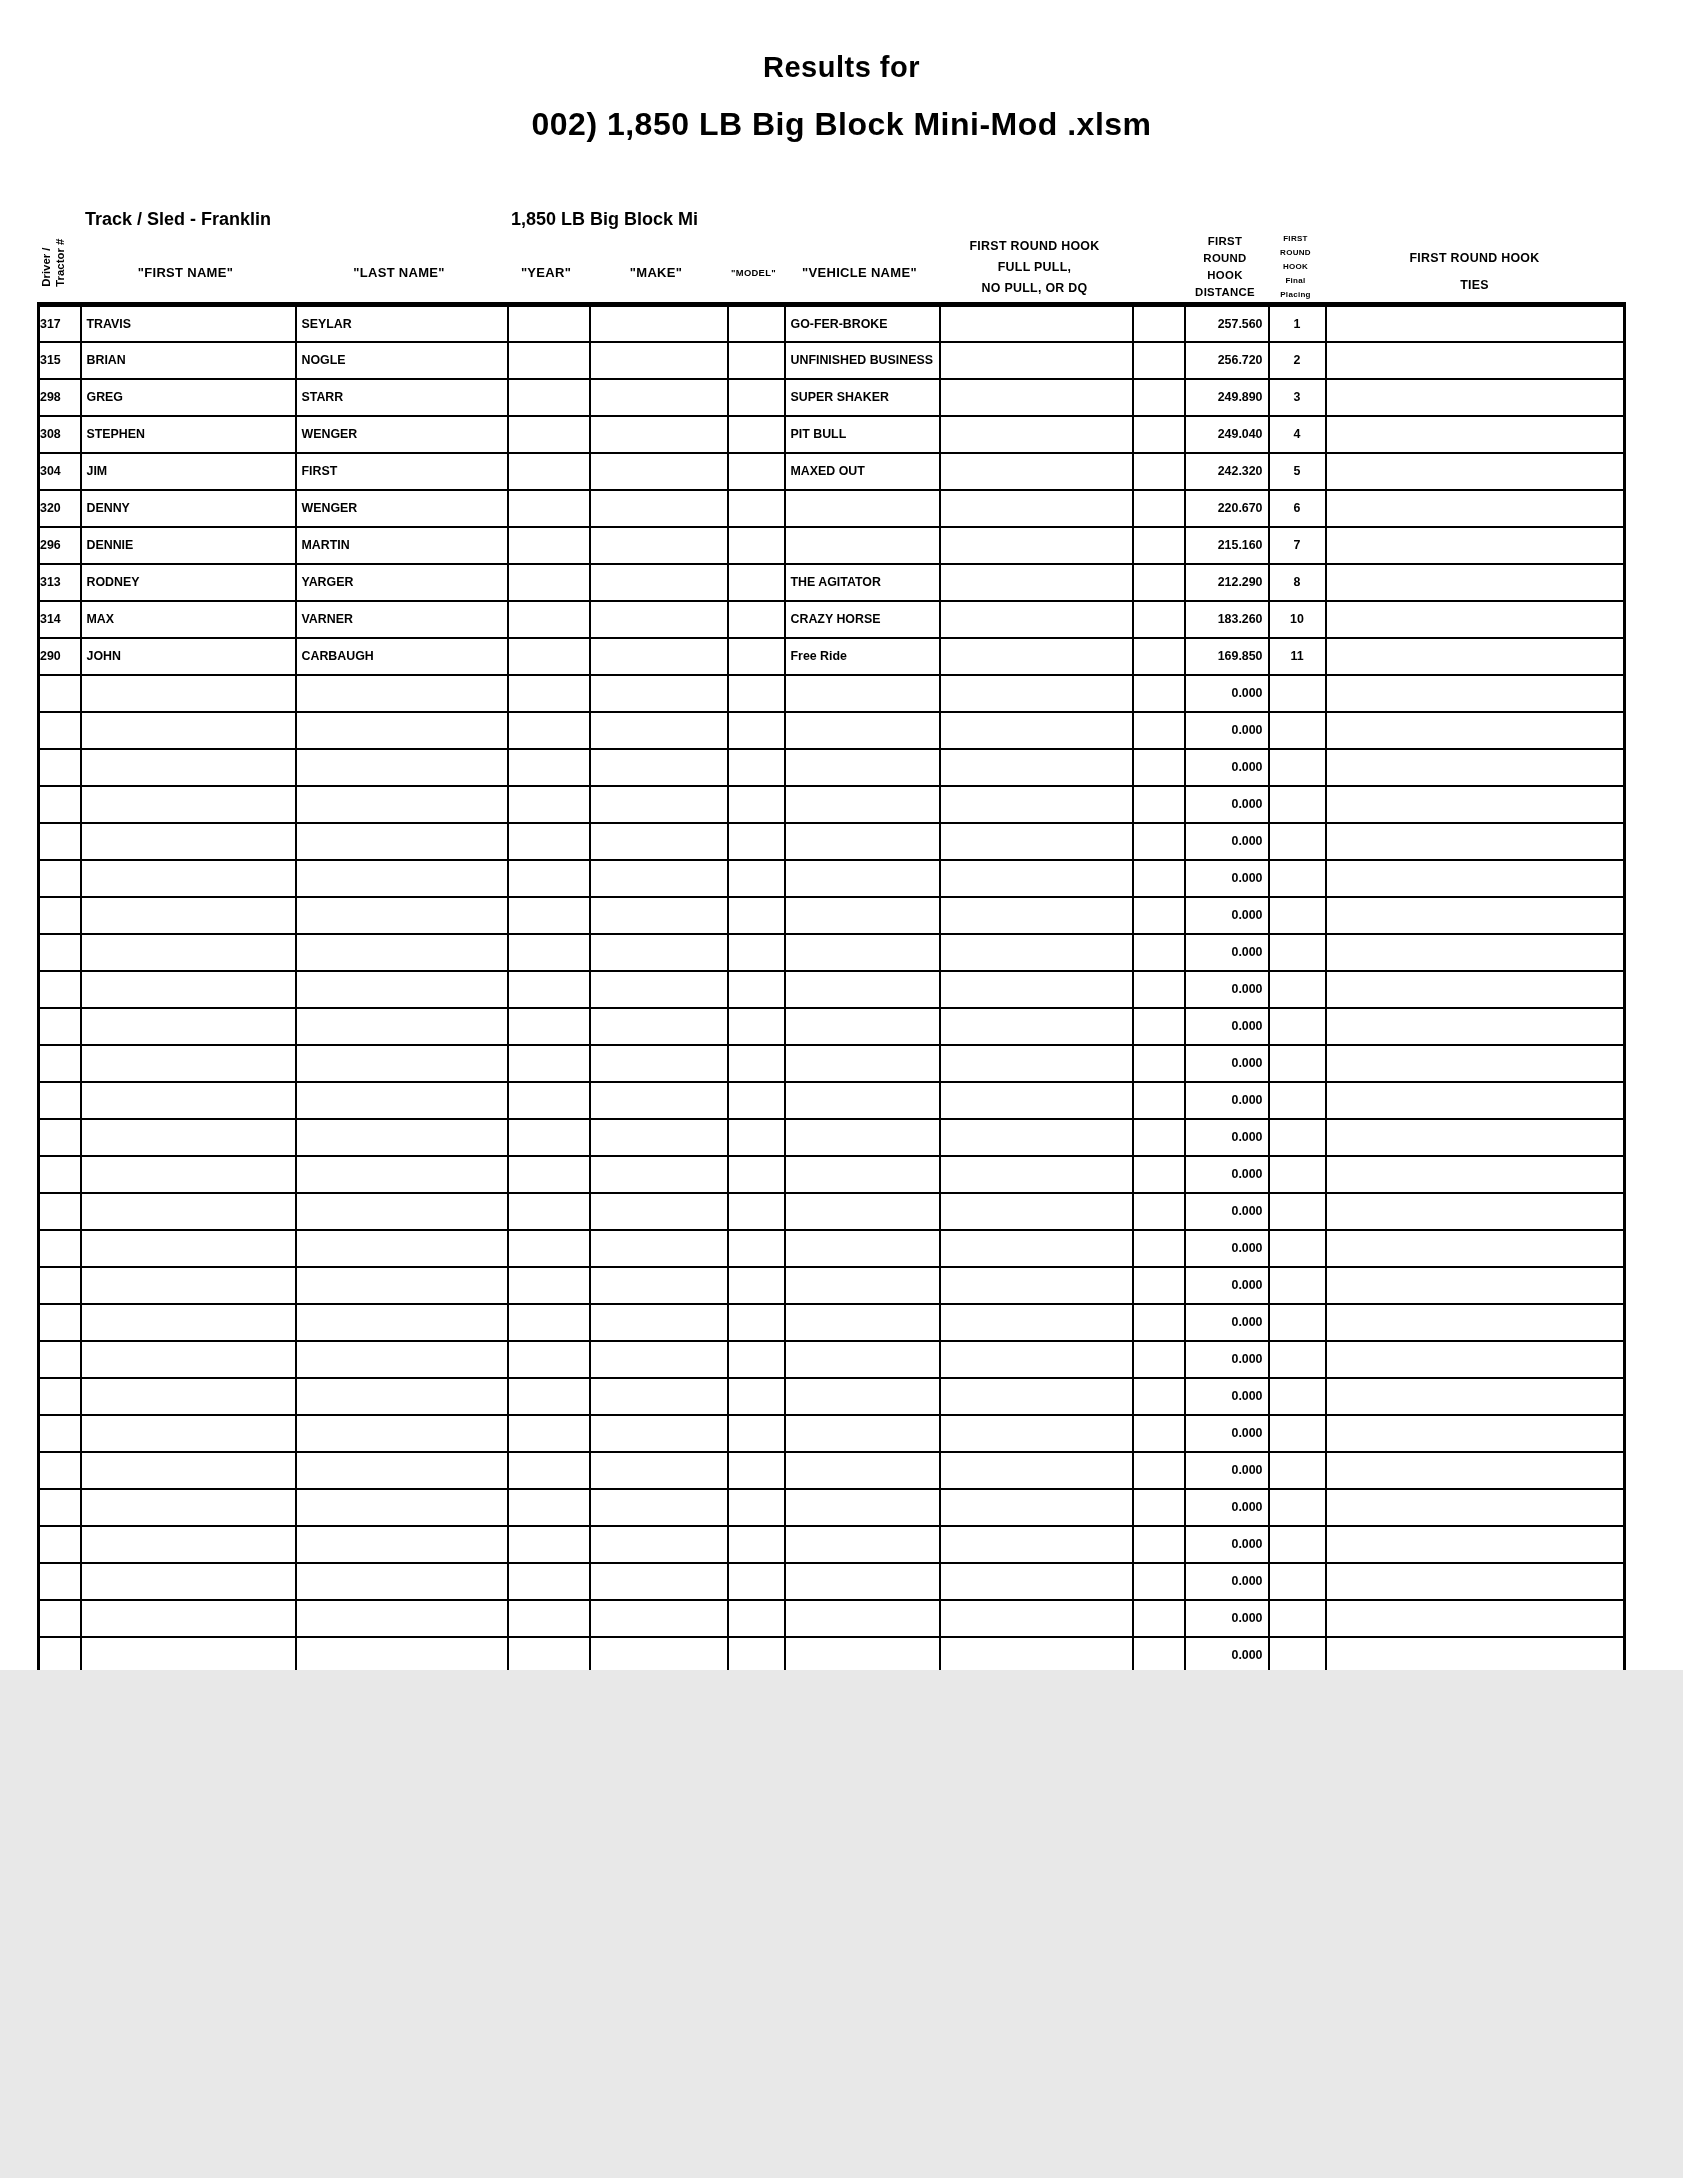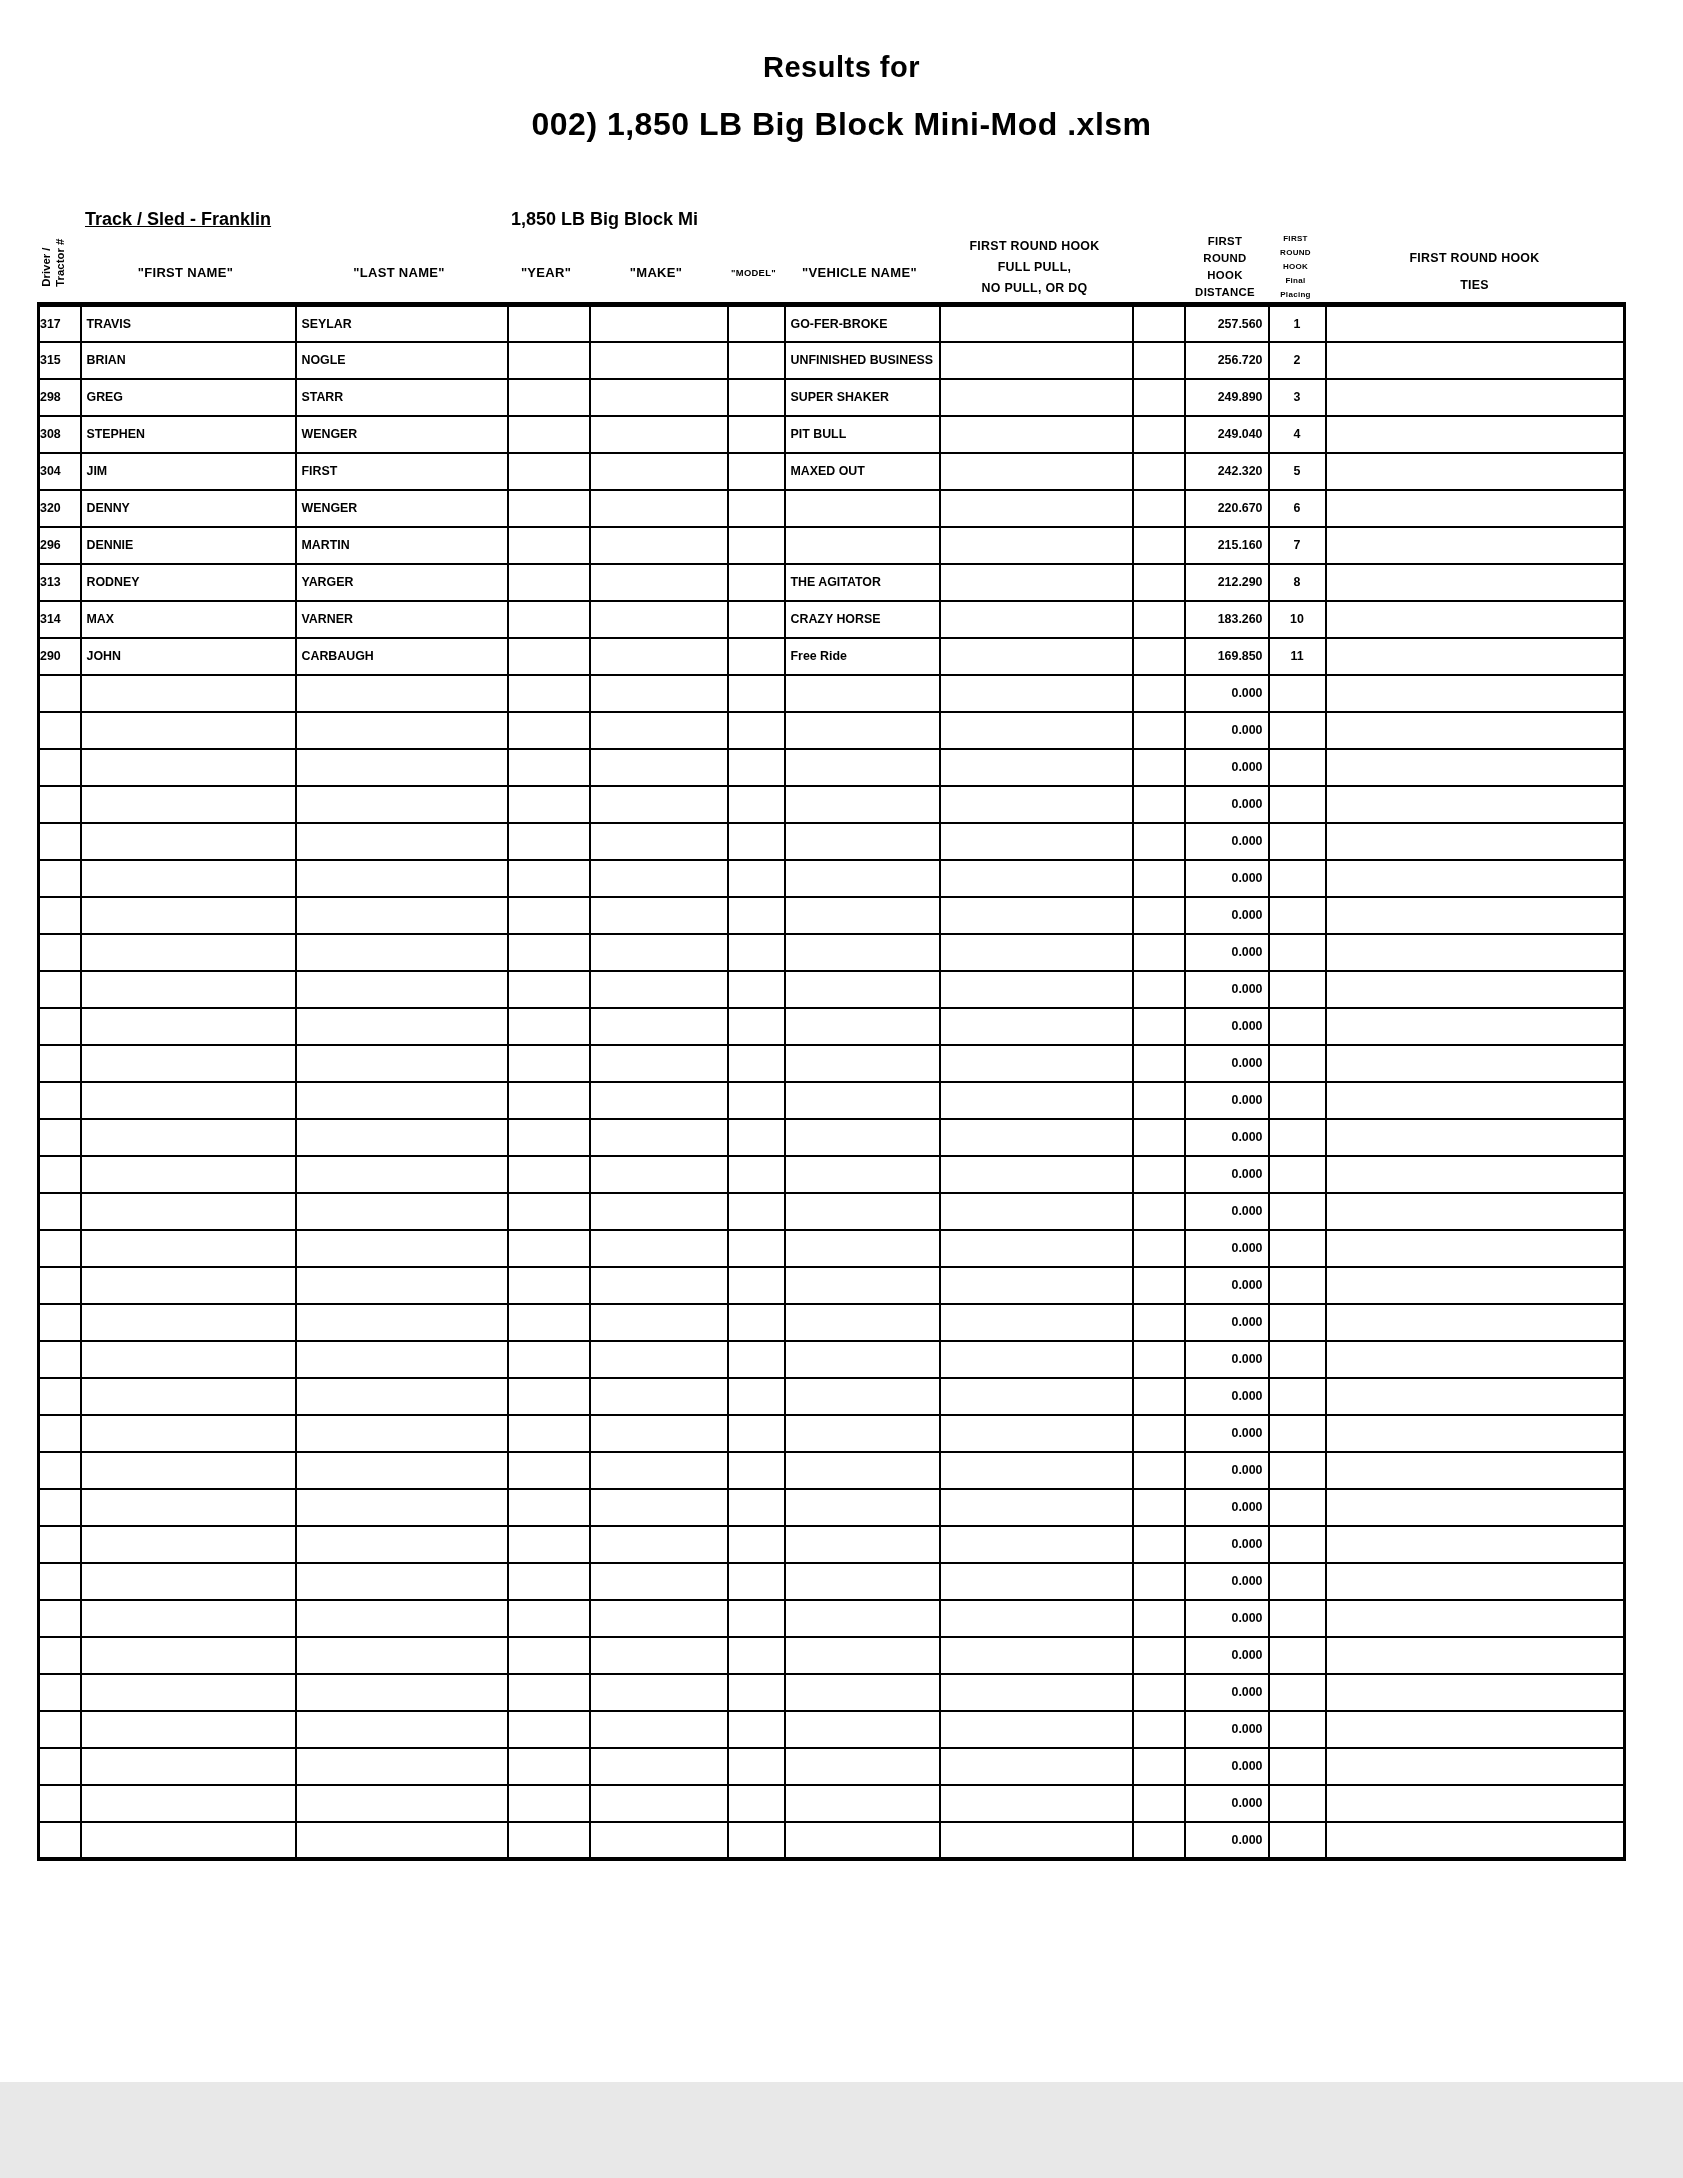--- a/index.html
+++ b/index.html
@@ -1,28 +1,28 @@
 <!DOCTYPE html>
 <html><head>
 <meta charset="utf-8">
 <style>
   * { margin:0; padding:0; box-sizing:border-box; }
   html,body { background:#e8e8e8; }
   #page {
-    position:relative; width:1683px; height:2082px; background:#ffffff;
+    position:relative; width:1683px; height:1670px; background:#ffffff;
     font-family:"Liberation Sans", sans-serif; color:#000; overflow:hidden;
     margin:0 auto;
   }
   
   #title-block { position:absolute; left:0; top:51px; width:1683px; text-align:center; }
   #title-line1 { font-size:29px; font-weight:bold; letter-spacing:0.5px; }
   #title-line2 { font-size:32px; font-weight:bold; margin-top:22px; letter-spacing:0.5px; }
   
   .subhead { position:absolute; top:209px; font-size:18px; font-weight:bold; white-space:nowrap; }
-  #track-label { left:85px;text-decoration:underline; }
+  #track-label { left:85px; }
   #class-label { left:511px; }
   
   .colhead {
     position:absolute; text-align:center; font-weight:bold; white-space:pre-line;
     letter-spacing:0.3px; line-height:1.35;
   }
   #h-first   { left:78px;   width:215px; top:264px; font-size:13px; }
   #h-last    { left:293px;  width:212px; top:264px; font-size:13px; }
   #h-year    { left:505px;  width:82px;  top:264px; font-size:13px; }
   #h-make    { left:587px;  width:138px; top:264px; font-size:13px; }

